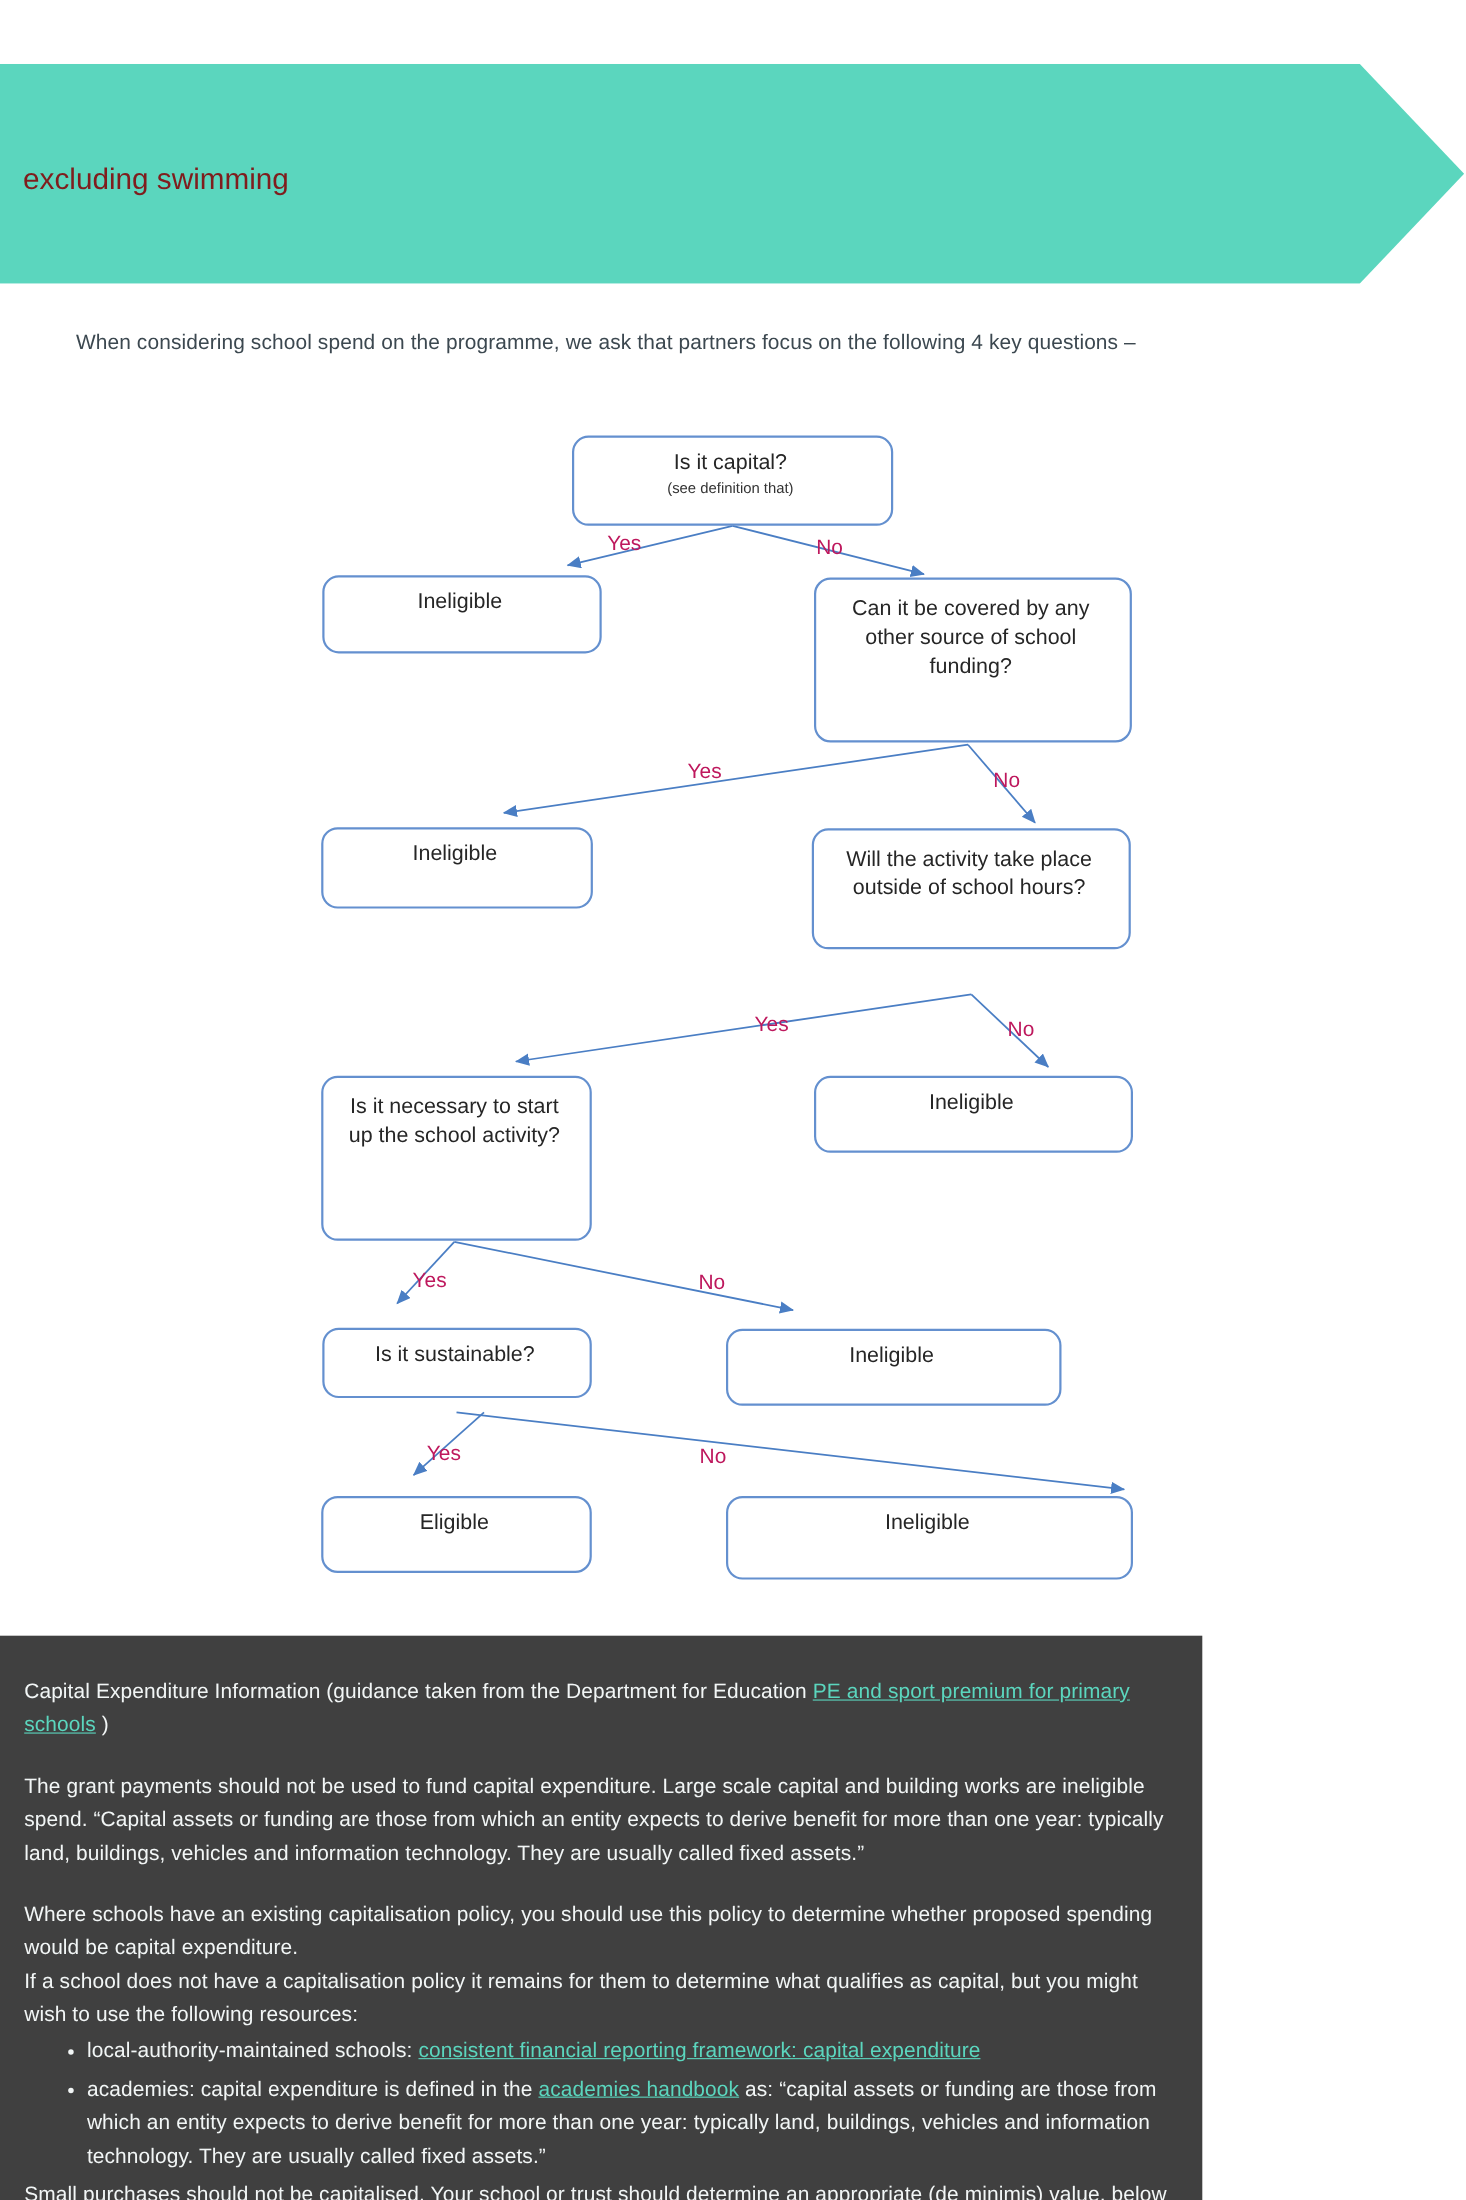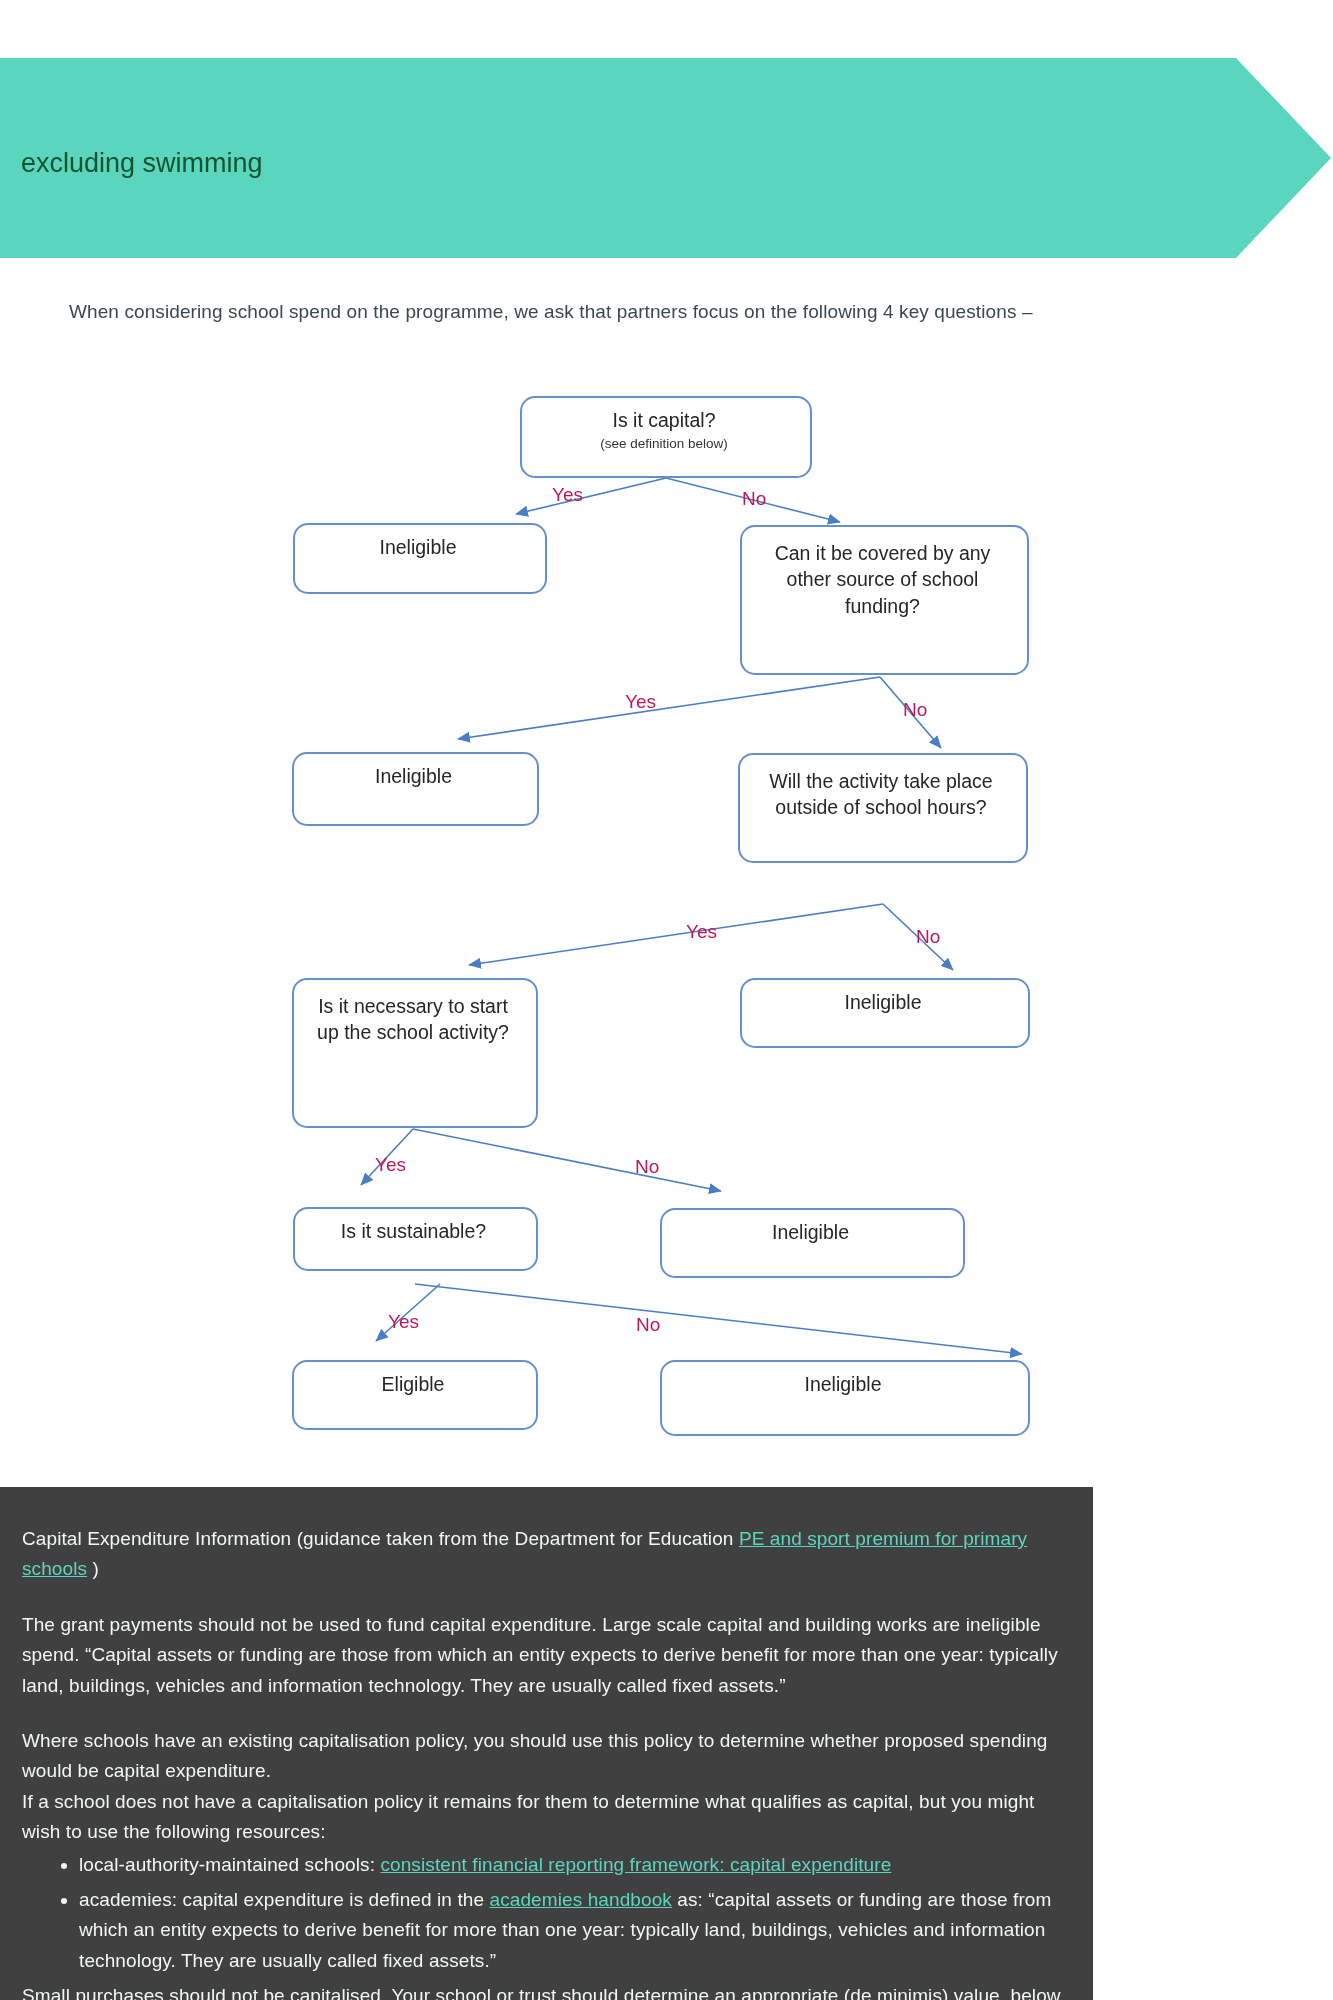--- a/index.html
+++ b/index.html
@@ -16,21 +16,21 @@
     background:#5BD6BE;
     clip-path:polygon(0 0, 1236px 0, 1331px 100px, 1236px 200px, 0 200px);
   }
   .banner-title {
     position:absolute; left:20px; top:32px;
     font-size:47px; font-weight:500; color:#ffffff; letter-spacing:-0.5px;
     white-space:nowrap;
   }
   .banner-subtitle {
     position:absolute; left:21px; top:90px;
-    font-size:27px; font-weight:400; color:#14532d; white-space:nowrap;
+    font-size:27px; font-weight:400; color:#7f1d1d; white-space:nowrap;
   }
   
   .intro {
     position:absolute; left:21px; top:301px; width:1290px;
     font-size:19px; color:#3C4850; letter-spacing:0.1px;margin-left:48px;
   }
   
   .flow-svg { position:absolute; left:0; top:0; pointer-events:none; }
   .fbox {
     position:absolute; background:#ffffff; border:2px solid #6490CF;
@@ -82,21 +82,21 @@
       <line x1="883" y1="904" x2="953" y2="970" marker-end="url(#arr)"></line>
       <line x1="413" y1="1129" x2="361" y2="1185" marker-end="url(#arr)"></line>
       <line x1="413" y1="1129" x2="721" y2="1191" marker-end="url(#arr)"></line>
       <line x1="440" y1="1284" x2="376" y2="1341" marker-end="url(#arr)"></line>
       <line x1="415" y1="1284" x2="1022" y2="1354" marker-end="url(#arr)"></line>
     </g>
   </svg>
 
   <div class="fbox" style="left:520px; top:396px; width:292px; height:82px;">
     <div>Is it capital?</div>
-    <div class="sub">(see definition below)</div>
+    <div class="sub">(see definition that)</div>
   </div>
 
   <div class="fbox" style="left:293px; top:523px; width:254px; height:71px;">Ineligible</div>
 
   <div class="fbox" style="left:740px; top:525px; width:289px; height:150px; padding-top:13px;">Can it be covered by any other source of school funding?</div>
 
   <div class="fbox" style="left:292px; top:752px; width:247px; height:74px;">Ineligible</div>
 
   <div class="fbox" style="left:738px; top:753px; width:290px; height:110px; padding-top:13px;">Will the activity take place outside of school hours?</div>
 

